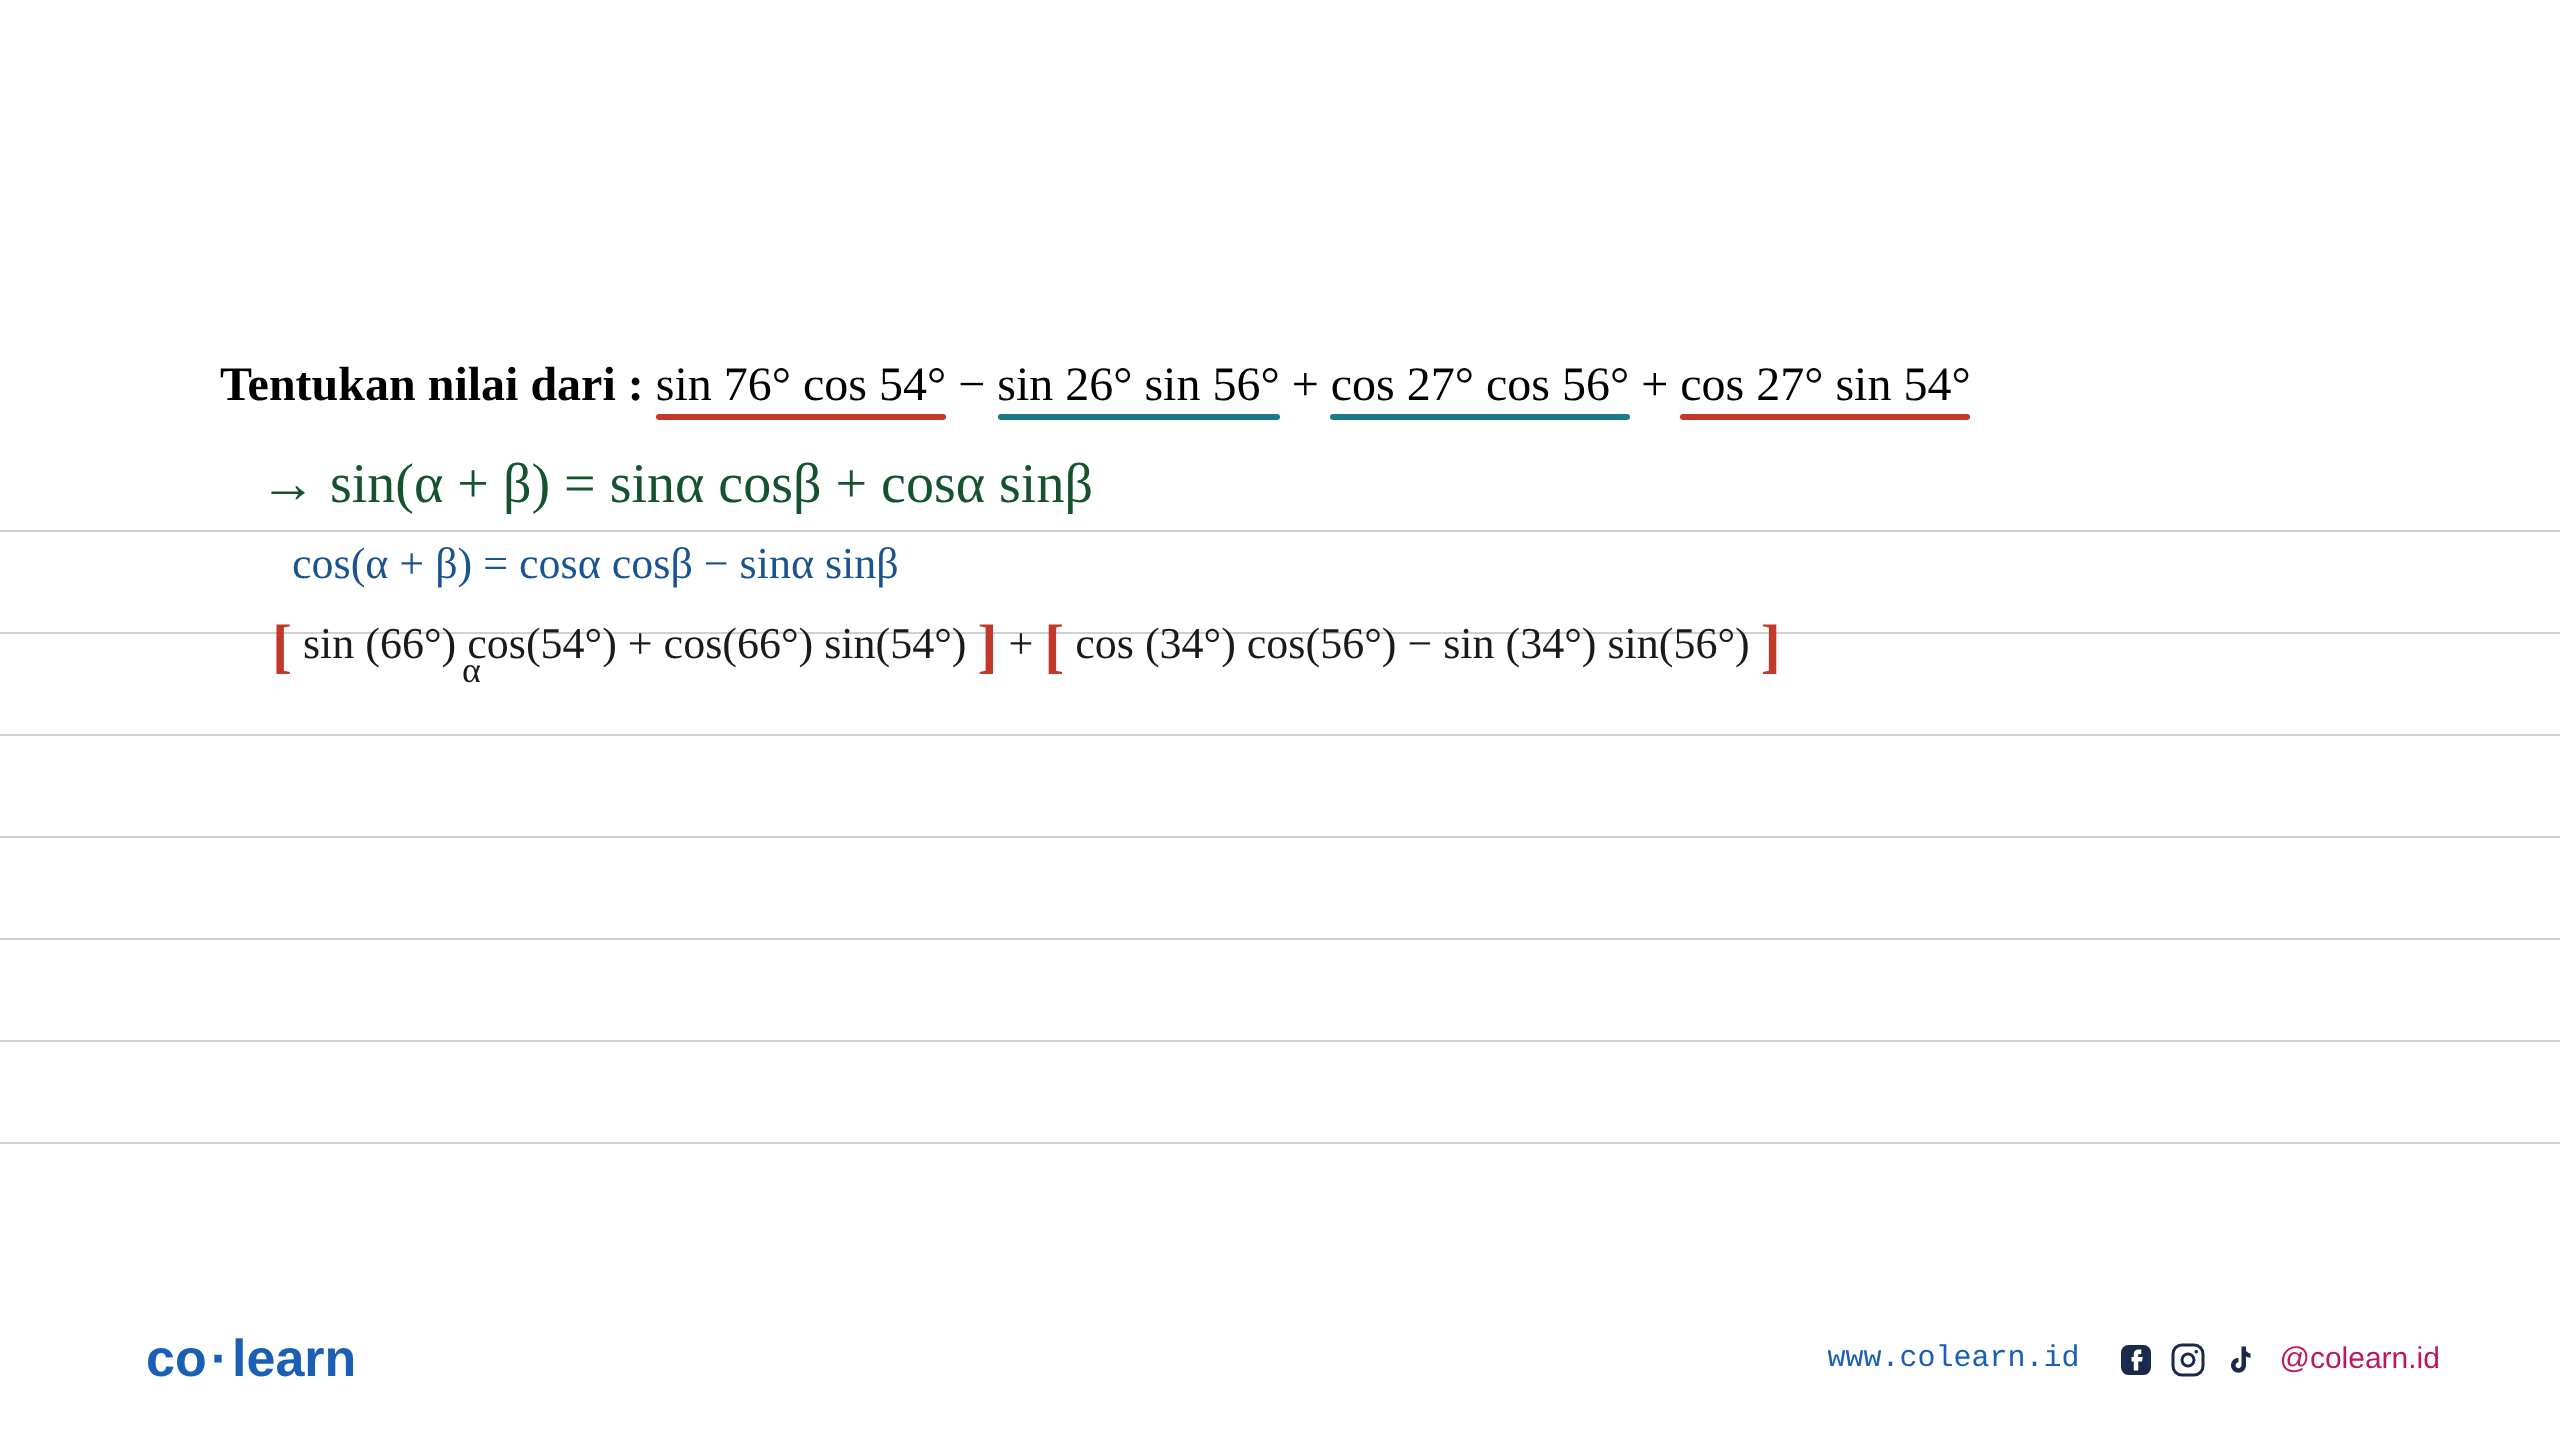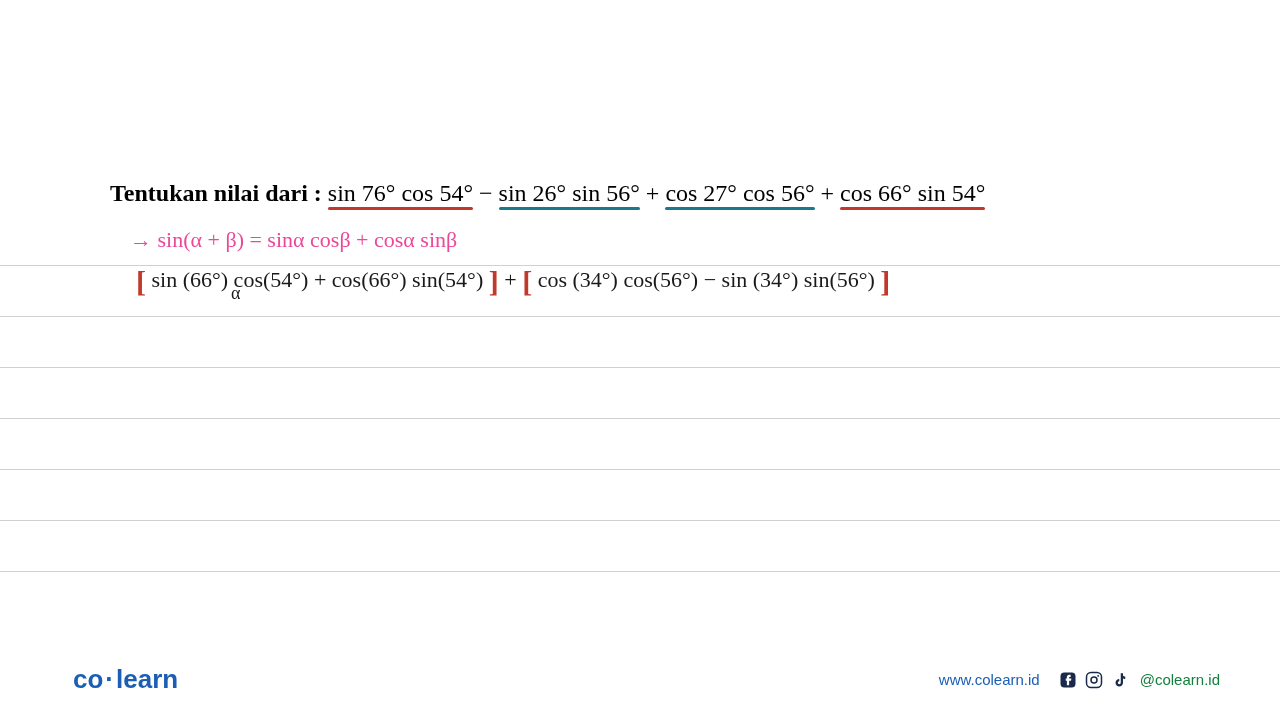--- a/index.html
+++ b/index.html
@@ -60,22 +60,22 @@
       right: 0;
       height: 3px;
       background: #1a7a8c;
       border-radius: 2px;
     }
     .handwritten {
       font-family: 'Comic Sans MS', cursive;
       position: relative;
     }
     .hw-line1 {
-      color: #ec4899;
-      font-size: 22px;
+      color: #14532d;
+      font-size: 28px;
       margin-top: 20px;
       margin-left: 20px;
     }
     .hw-line2 {
       color: #1a5490;
       font-size: 22px;
       margin-top: 10px;
       margin-left: 36px;
     }
     .hw-line3 {
@@ -135,21 +135,21 @@
     .logo .dot {
       color: #1a5fb4;
       margin: 0 2px;
     }
     .footer-right {
       display: flex;
       align-items: center;
       gap: 18px;
     }
     .website {
-      font-family: Liberation Sans, sans-serif;
+      font-family: Liberation Mono, monospace;
       font-size: 15px;
       color: #1a5fb4;
       font-weight: 500;
     }
     .social {
       display: flex;
       align-items: center;
       gap: 6px;
     }
     .social-icon {
@@ -160,21 +160,21 @@
       justify-content: center;
     }
     .social-icon svg {
       width: 18px;
       height: 18px;
       fill: #1a2a4a;
     }
     .handle {
       font-family: Arial, sans-serif;
       font-size: 15px;
-      color: #15803d;
+      color: #be185d;
       margin-left: 4px;
     }
   </style>
 </head>
 <body>
 
 <div class="ruled-lines">
   <div class="ruled-line"></div>
   <div class="ruled-line"></div>
   <div class="ruled-line"></div>
@@ -187,24 +187,25 @@
 <div class="content">
   <div class="problem-text">
     <span class="label">Tentukan nilai dari :</span>
     <span> </span>
     <span class="math-term underline-red">sin 76° cos 54°</span>
     <span> − </span>
     <span class="math-term underline-teal">sin 26° sin 56°</span>
     <span> + </span>
     <span class="math-term underline-teal-wave">cos 27° cos 56°</span>
     <span> + </span>
-    <span class="math-term underline-red">cos 66° sin 54°</span>
+    <span class="math-term underline-red">cos 27° sin 54°</span>
   </div>
 
   <div class="handwritten hw-line1">→ sin(α + β) = sinα cosβ + cosα sinβ</div>
+  <div class="handwritten hw-line2">cos(α + β) = cosα cosβ − sinα sinβ</div>
   <div class="handwritten hw-line3">
     <span class="red-bracket">[</span>
     <span class="strike">sin (66°) cos(54°) + cos(66°) sin(54°)</span>
     <span class="red-bracket">]</span>
     <span> + </span>
     <span class="red-bracket">[</span>
     <span>cos (34°) cos(56°) − sin (34°) sin(56°)</span>
     <span class="red-bracket">]</span>
     <div class="strike-marks">α</div>
   </div>

